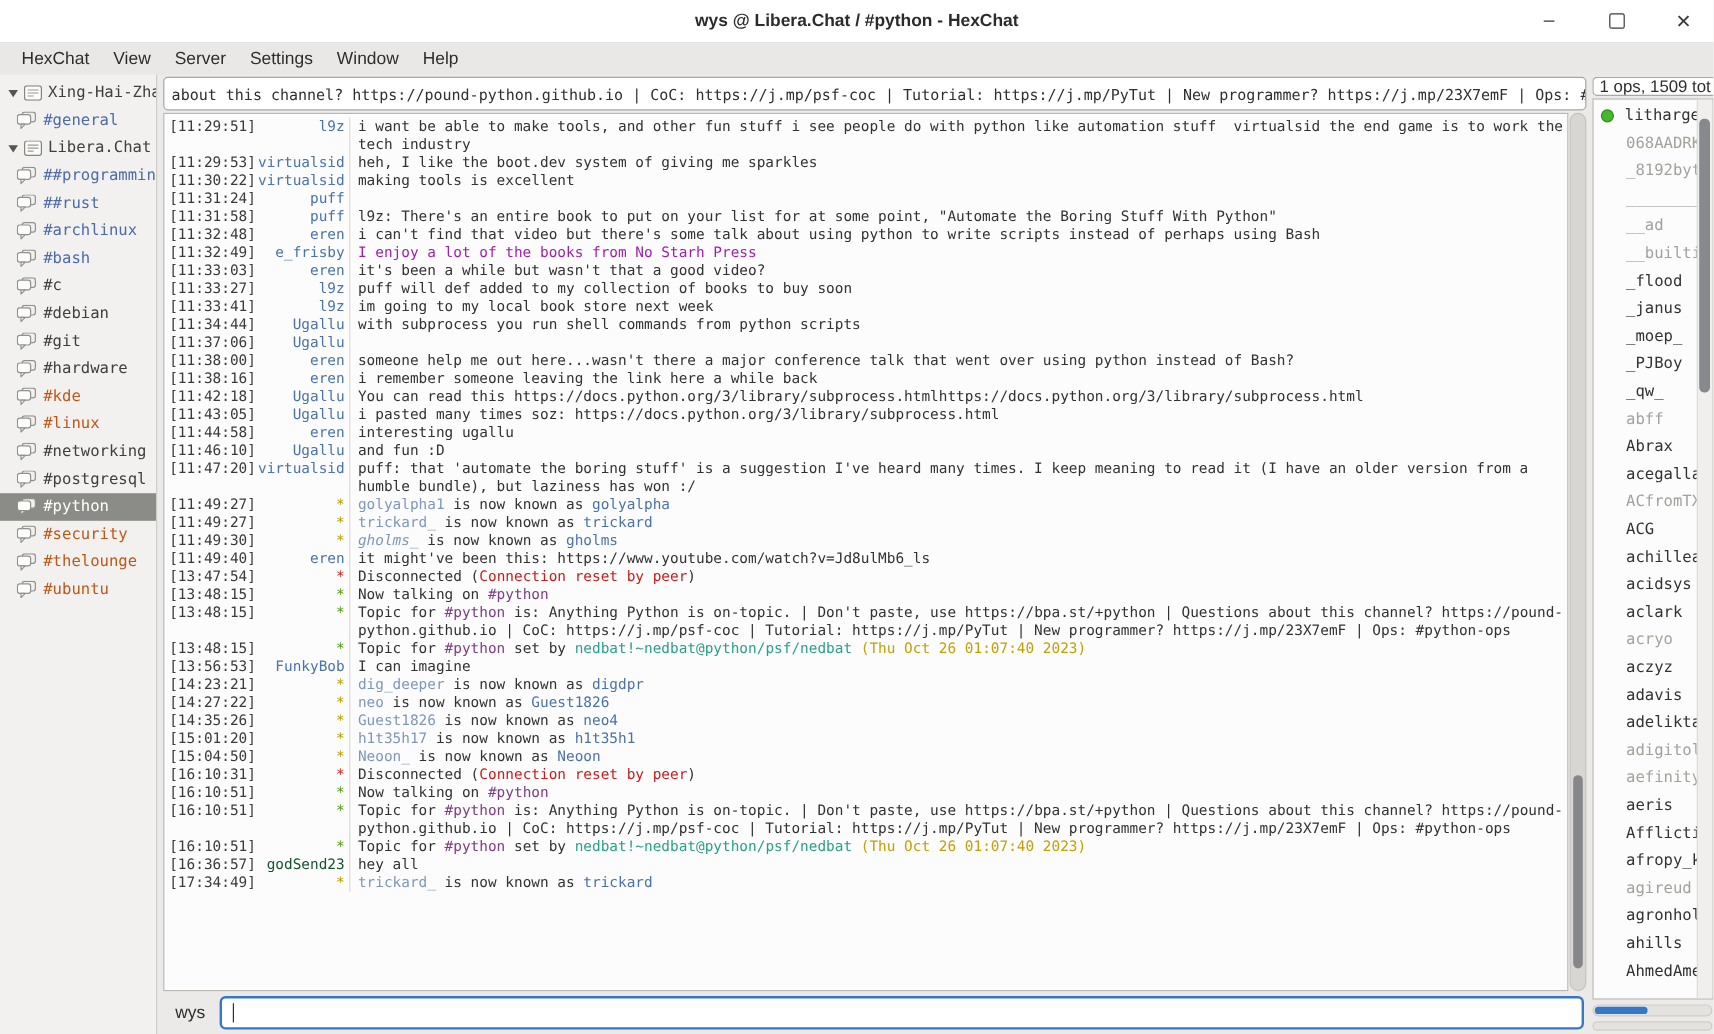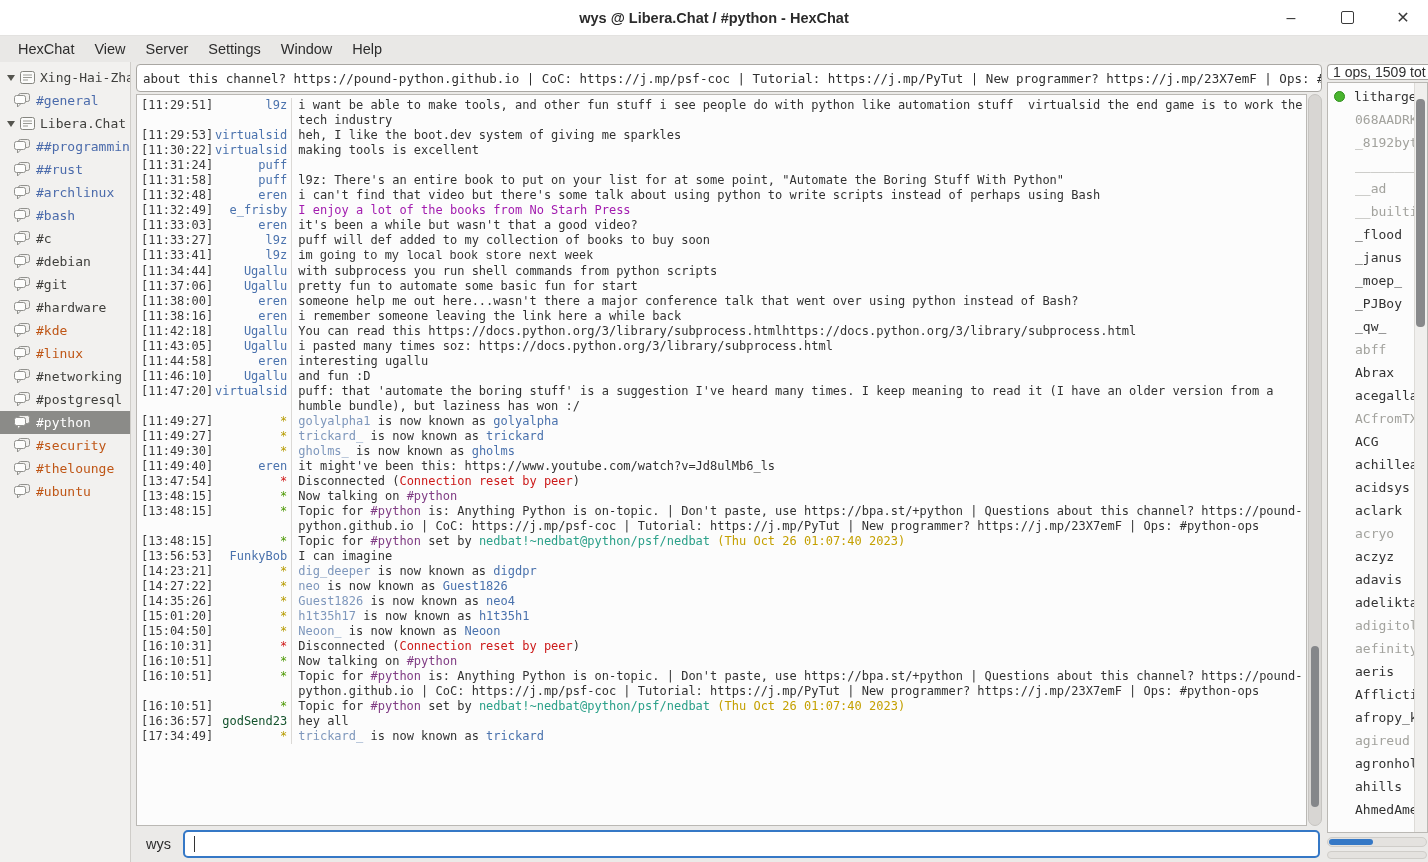--- a/index.html
+++ b/index.html
@@ -337,33 +337,32 @@
           <div class="msg-row">
             <span class="msg-time">[11:33:27]</span>
             <span class="msg-nick" style="color: rgb(74, 114, 173);">l9z</span>
             <span class="msg-sep"></span>
             <span class="msg-text"><span class="" style="color: rgb(50, 50, 50);">puff will def added to my collection of books to buy soon</span></span>
           </div>
           <div class="msg-row">
             <span class="msg-time">[11:33:41]</span>
             <span class="msg-nick" style="color: rgb(74, 114, 173);">l9z</span>
             <span class="msg-sep"></span>
-            <span class="msg-text"><span class="" style="color: rgb(50, 50, 50); font-family: Liberation Mono, monospace;">im going to my local book store next week</span></span>
+            <span class="msg-text"><span class="" style="color: rgb(50, 50, 50);">im going to my local book store next week</span></span>
           </div>
           <div class="msg-row">
             <span class="msg-time">[11:34:44]</span>
             <span class="msg-nick" style="color: rgb(74, 114, 173);">Ugallu</span>
             <span class="msg-sep"></span>
             <span class="msg-text"><span class="" style="color: rgb(50, 50, 50);">with subprocess you run shell commands from python scripts</span></span>
           </div>
           <div class="msg-row">
             <span class="msg-time">[11:37:06]</span>
             <span class="msg-nick" style="color: rgb(74, 114, 173);">Ugallu</span>
             <span class="msg-sep"></span>
-            <span class="msg-text"><span class="" style="color: rgb(50, 50, 50);">pretty fun to automate some basic fun for start</span></span>
           </div>
           <div class="msg-row">
             <span class="msg-time">[11:38:00]</span>
             <span class="msg-nick" style="color: rgb(74, 114, 173);">eren</span>
             <span class="msg-sep"></span>
             <span class="msg-text"><span class="" style="color: rgb(50, 50, 50);">someone help me out here...wasn't there a major conference talk that went over using python instead of Bash?</span></span>
           </div>
           <div class="msg-row">
             <span class="msg-time">[11:38:16]</span>
             <span class="msg-nick" style="color: rgb(74, 114, 173);">eren</span>
@@ -409,21 +408,21 @@
           <div class="msg-row">
             <span class="msg-time">[11:49:27]</span>
             <span class="msg-nick" style="color: rgb(182, 155, 0);">*</span>
             <span class="msg-sep"></span>
             <span class="msg-text"><span class="" style="color: rgb(126, 151, 188);">trickard_</span><span class="" style="color: rgb(50, 50, 50);"> is now known as </span><span class="" style="color: rgb(74, 114, 173);">trickard</span></span>
           </div>
           <div class="msg-row">
             <span class="msg-time">[11:49:30]</span>
             <span class="msg-nick" style="color: rgb(182, 155, 0);">*</span>
             <span class="msg-sep"></span>
-            <span class="msg-text"><span class="" style="color: rgb(126, 151, 188);">gholms_</span><span class="" style="color: rgb(50, 50, 50);"> is now known as </span><span class="" style="color: rgb(74, 114, 173);">gholms</span></span>
+            <span class="msg-text"><span class="" style="color: rgb(126, 151, 188); font-style: italic;">gholms_</span><span class="" style="color: rgb(50, 50, 50);"> is now known as </span><span class="" style="color: rgb(74, 114, 173);">gholms</span></span>
           </div>
           <div class="msg-row">
             <span class="msg-time">[11:49:40]</span>
             <span class="msg-nick" style="color: rgb(74, 114, 173);">eren</span>
             <span class="msg-sep"></span>
             <span class="msg-text"><span class="" style="color: rgb(50, 50, 50);">it might've been this: https://www.youtube.com/watch?v=Jd8ulMb6_ls</span></span>
           </div>
           <div class="msg-row">
             <span class="msg-time">[13:47:54]</span>
             <span class="msg-nick" style="color: rgb(208, 26, 26);">*</span>

